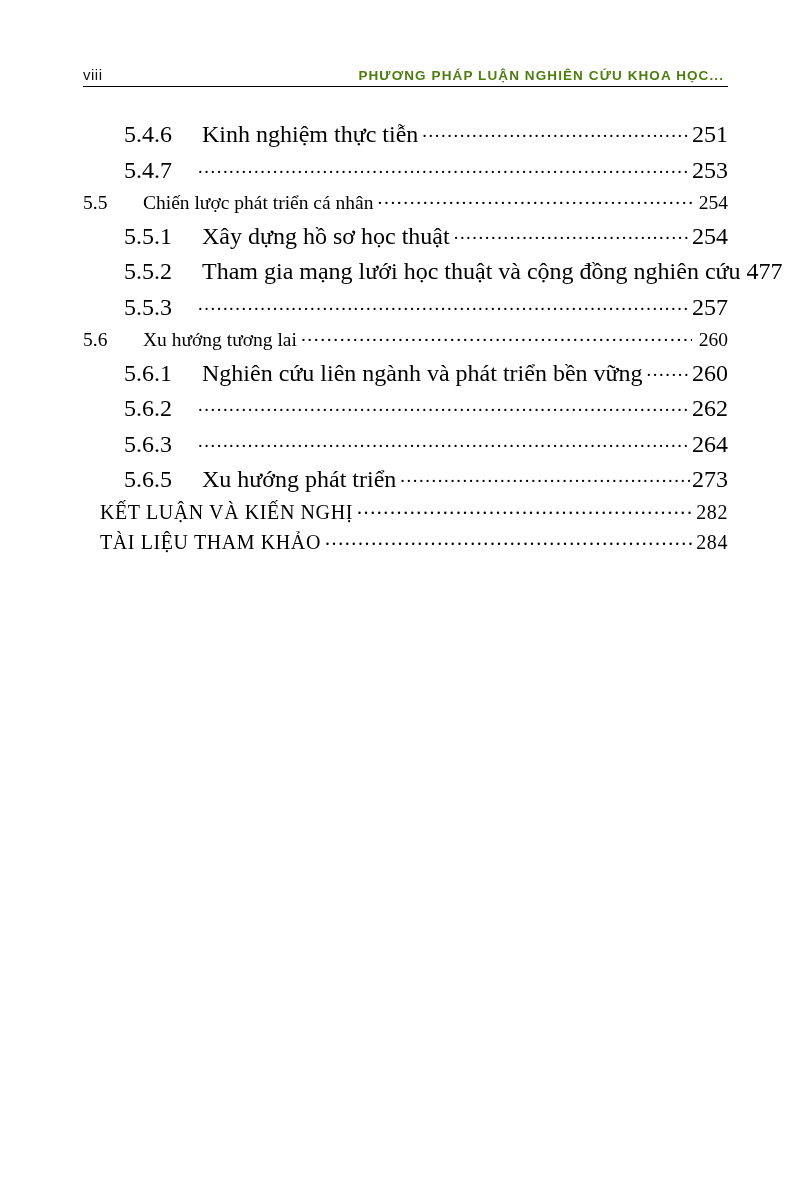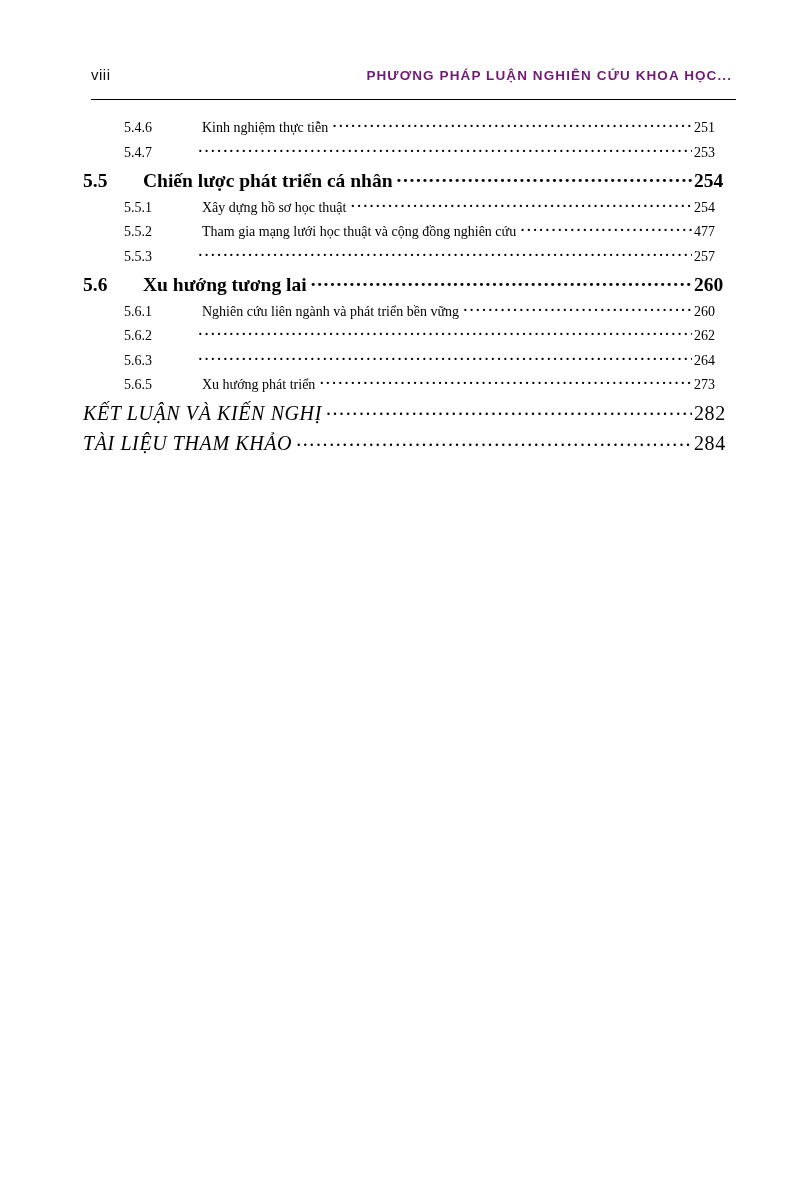--- a/index.html
+++ b/index.html
@@ -17,54 +17,54 @@
   }
   .page {
     position: absolute;
     left: 0;
     top: 0;
     width: 809px;
     height: 1190px;
   }
   .header {
     position: absolute;
-    left: 91px;
+    left: 83px;
     top: 66px;
     width: 645px;
     display: flex;
     align-items: flex-end;
     justify-content: space-between;
     border-bottom: 1.6px solid #000;
-    padding-bottom: 16px;
+    padding-bottom: 3px;
   }
   .folio {
     font-family: "Liberation Sans", sans-serif;
     font-size: 15px;
     letter-spacing: 0.5px;
     color: #111;
   }
   .running-head {
     font-family: "Liberation Sans", sans-serif;
     font-size: 13.5px;
     font-weight: bold;
     letter-spacing: 1.1px;
-    color: #701a75;
+    color: #4d7c0f;
     text-transform: uppercase;
     padding-right: 4px;
   }
   .toc {
     position: absolute;
     left: 83px;
     top: 118px;
     width: 645px;
   }
   .toc-row {
     display: flex;
     align-items: baseline;
-    font-size: 14px;
+    font-size: 24px;
     line-height: 1.0;
     margin-bottom: 7.5px;
     white-space: nowrap;
   }
   .toc-row .num {
     flex: 0 0 auto;
     text-align: left;
   }
   .toc-row .title {
     flex: 0 0 auto;
@@ -83,41 +83,40 @@
     letter-spacing: 1.6px;
     font-size: 18.5px;
     color: #000;
     position: absolute;
     left: 0;
     bottom: 0.06em;
     white-space: nowrap;
   }
   .toc-row .page-no {
     flex: 0 0 auto;
-    text-align: left;
+    text-align: right;
     min-width: 34px;
   }
 
   
   .lvl1 .num { width: 52px; }
-  .lvl1 { font-size: 19.5px; font-weight: bold; }
+  .lvl1 { font-size: 19.5px; }
   .lvl1 .leader::before { font-size: 19.5px; }
 
   
   .lvl2 .num { width: 70px; margin-left: 41px; }
 
   
   .plain {
     font-size: 20px;
     letter-spacing: 0.6px;
   }
   .plain .title {
     padding-left: 0;
-    margin-left: 0;
-    font-style: italic;
+    margin-left: 17px;
   }
   .plain .leader::before { font-size: 20px; }
 </style>
 </head>
 <body>
 
 <div class="page">
 
   <div class="header">
     <span class="folio">viii</span>

